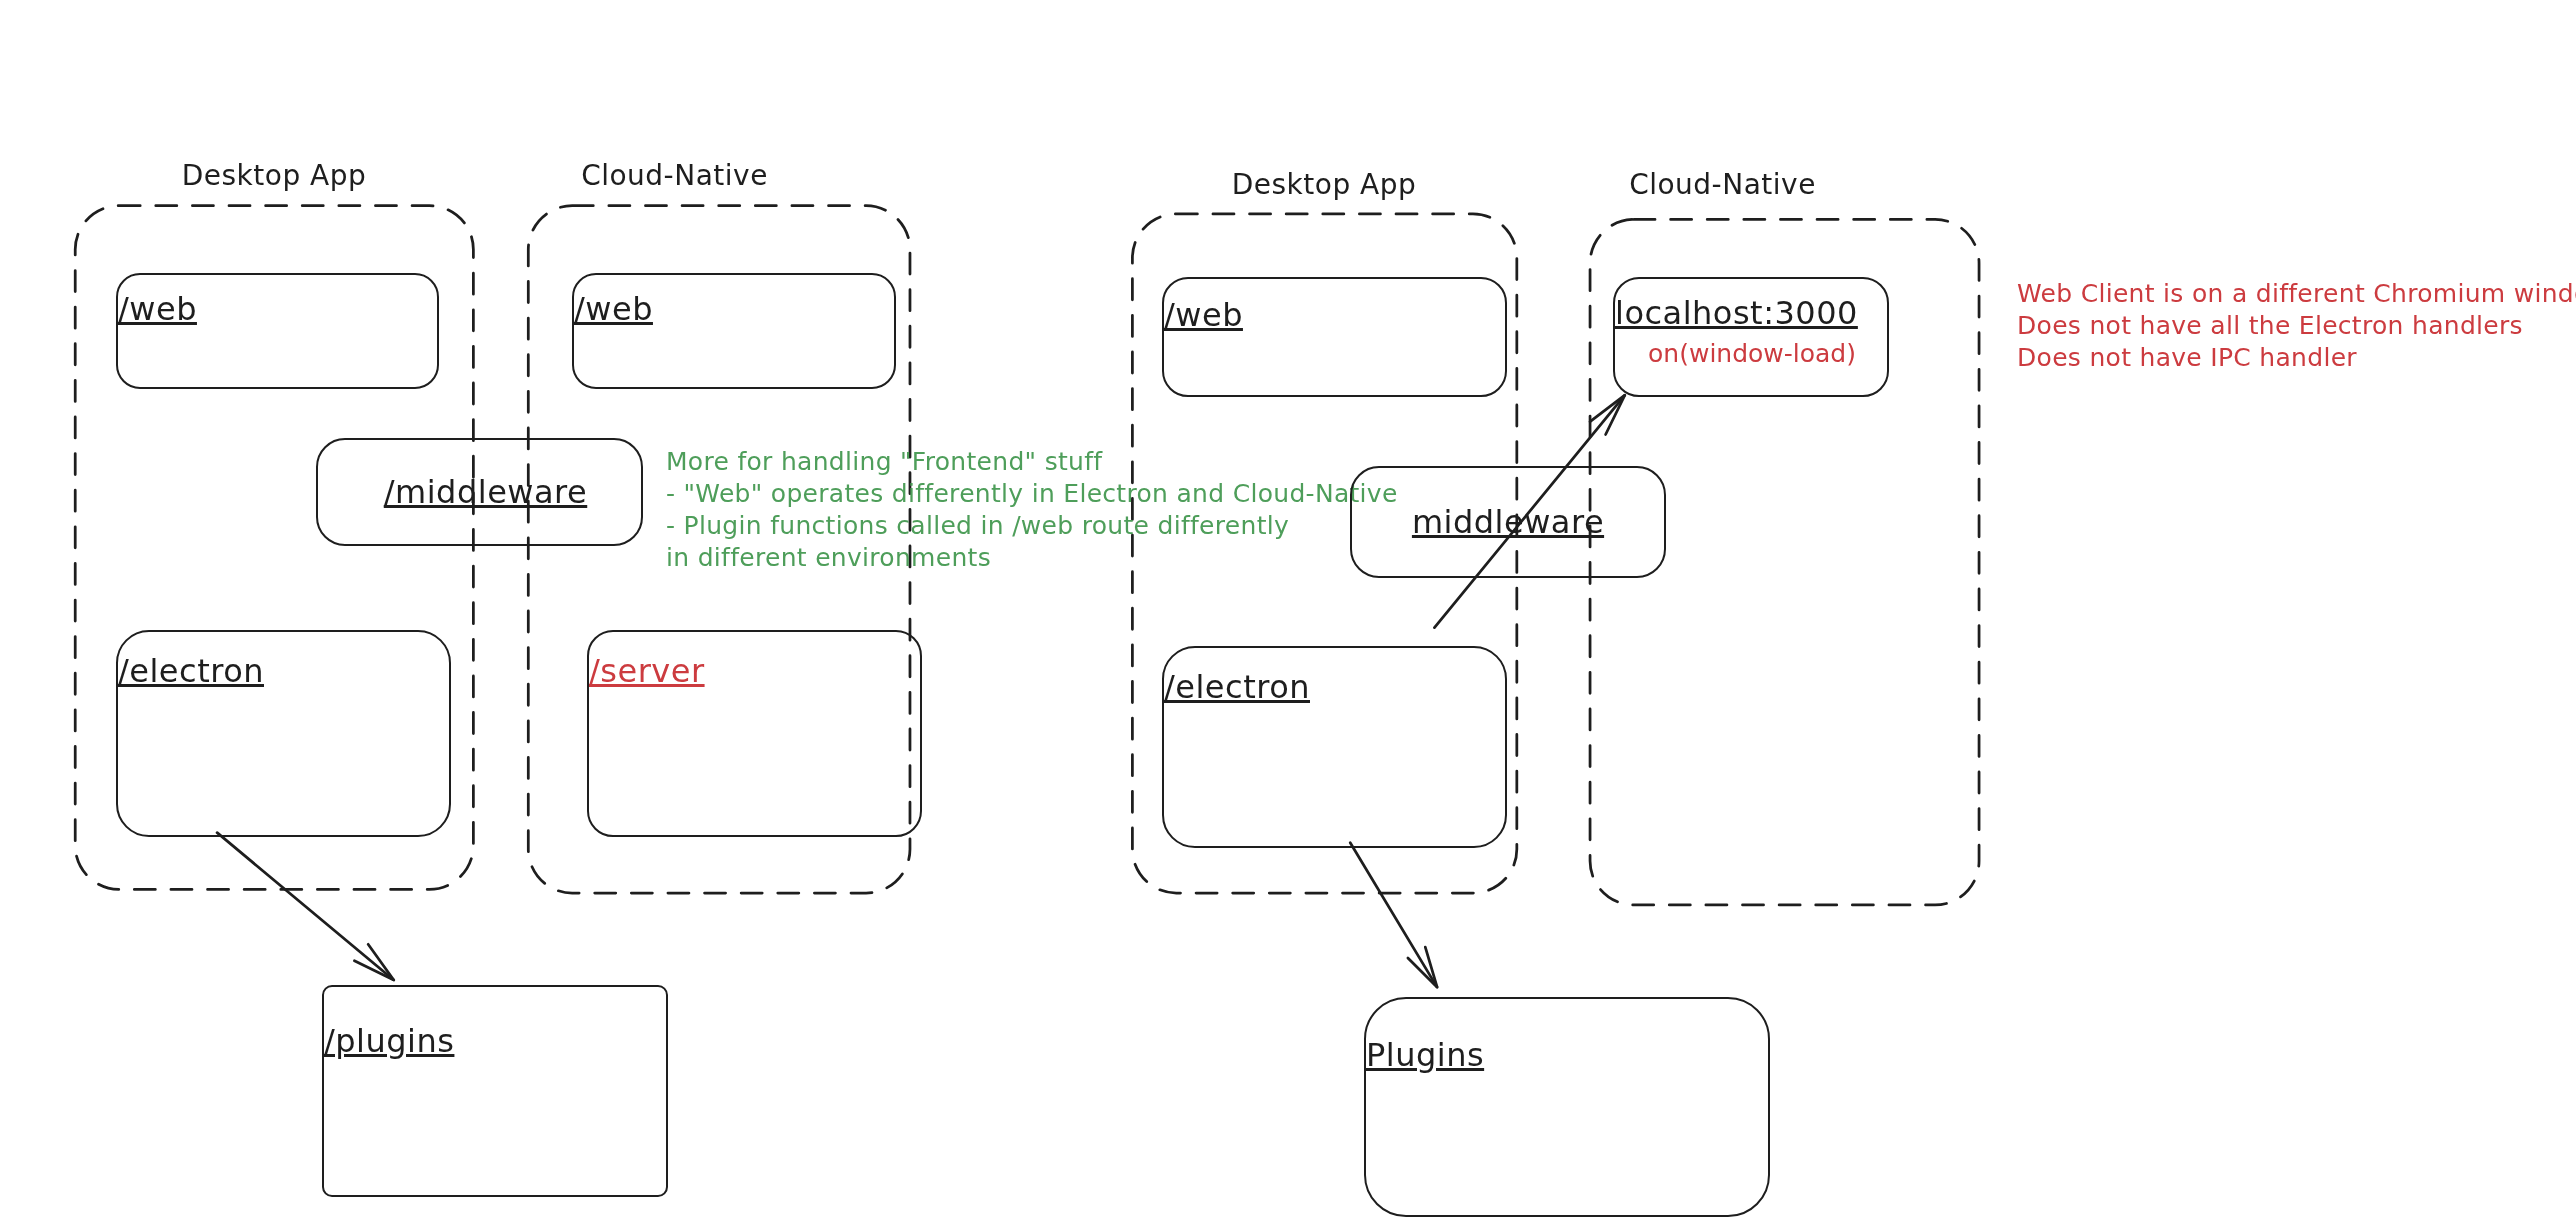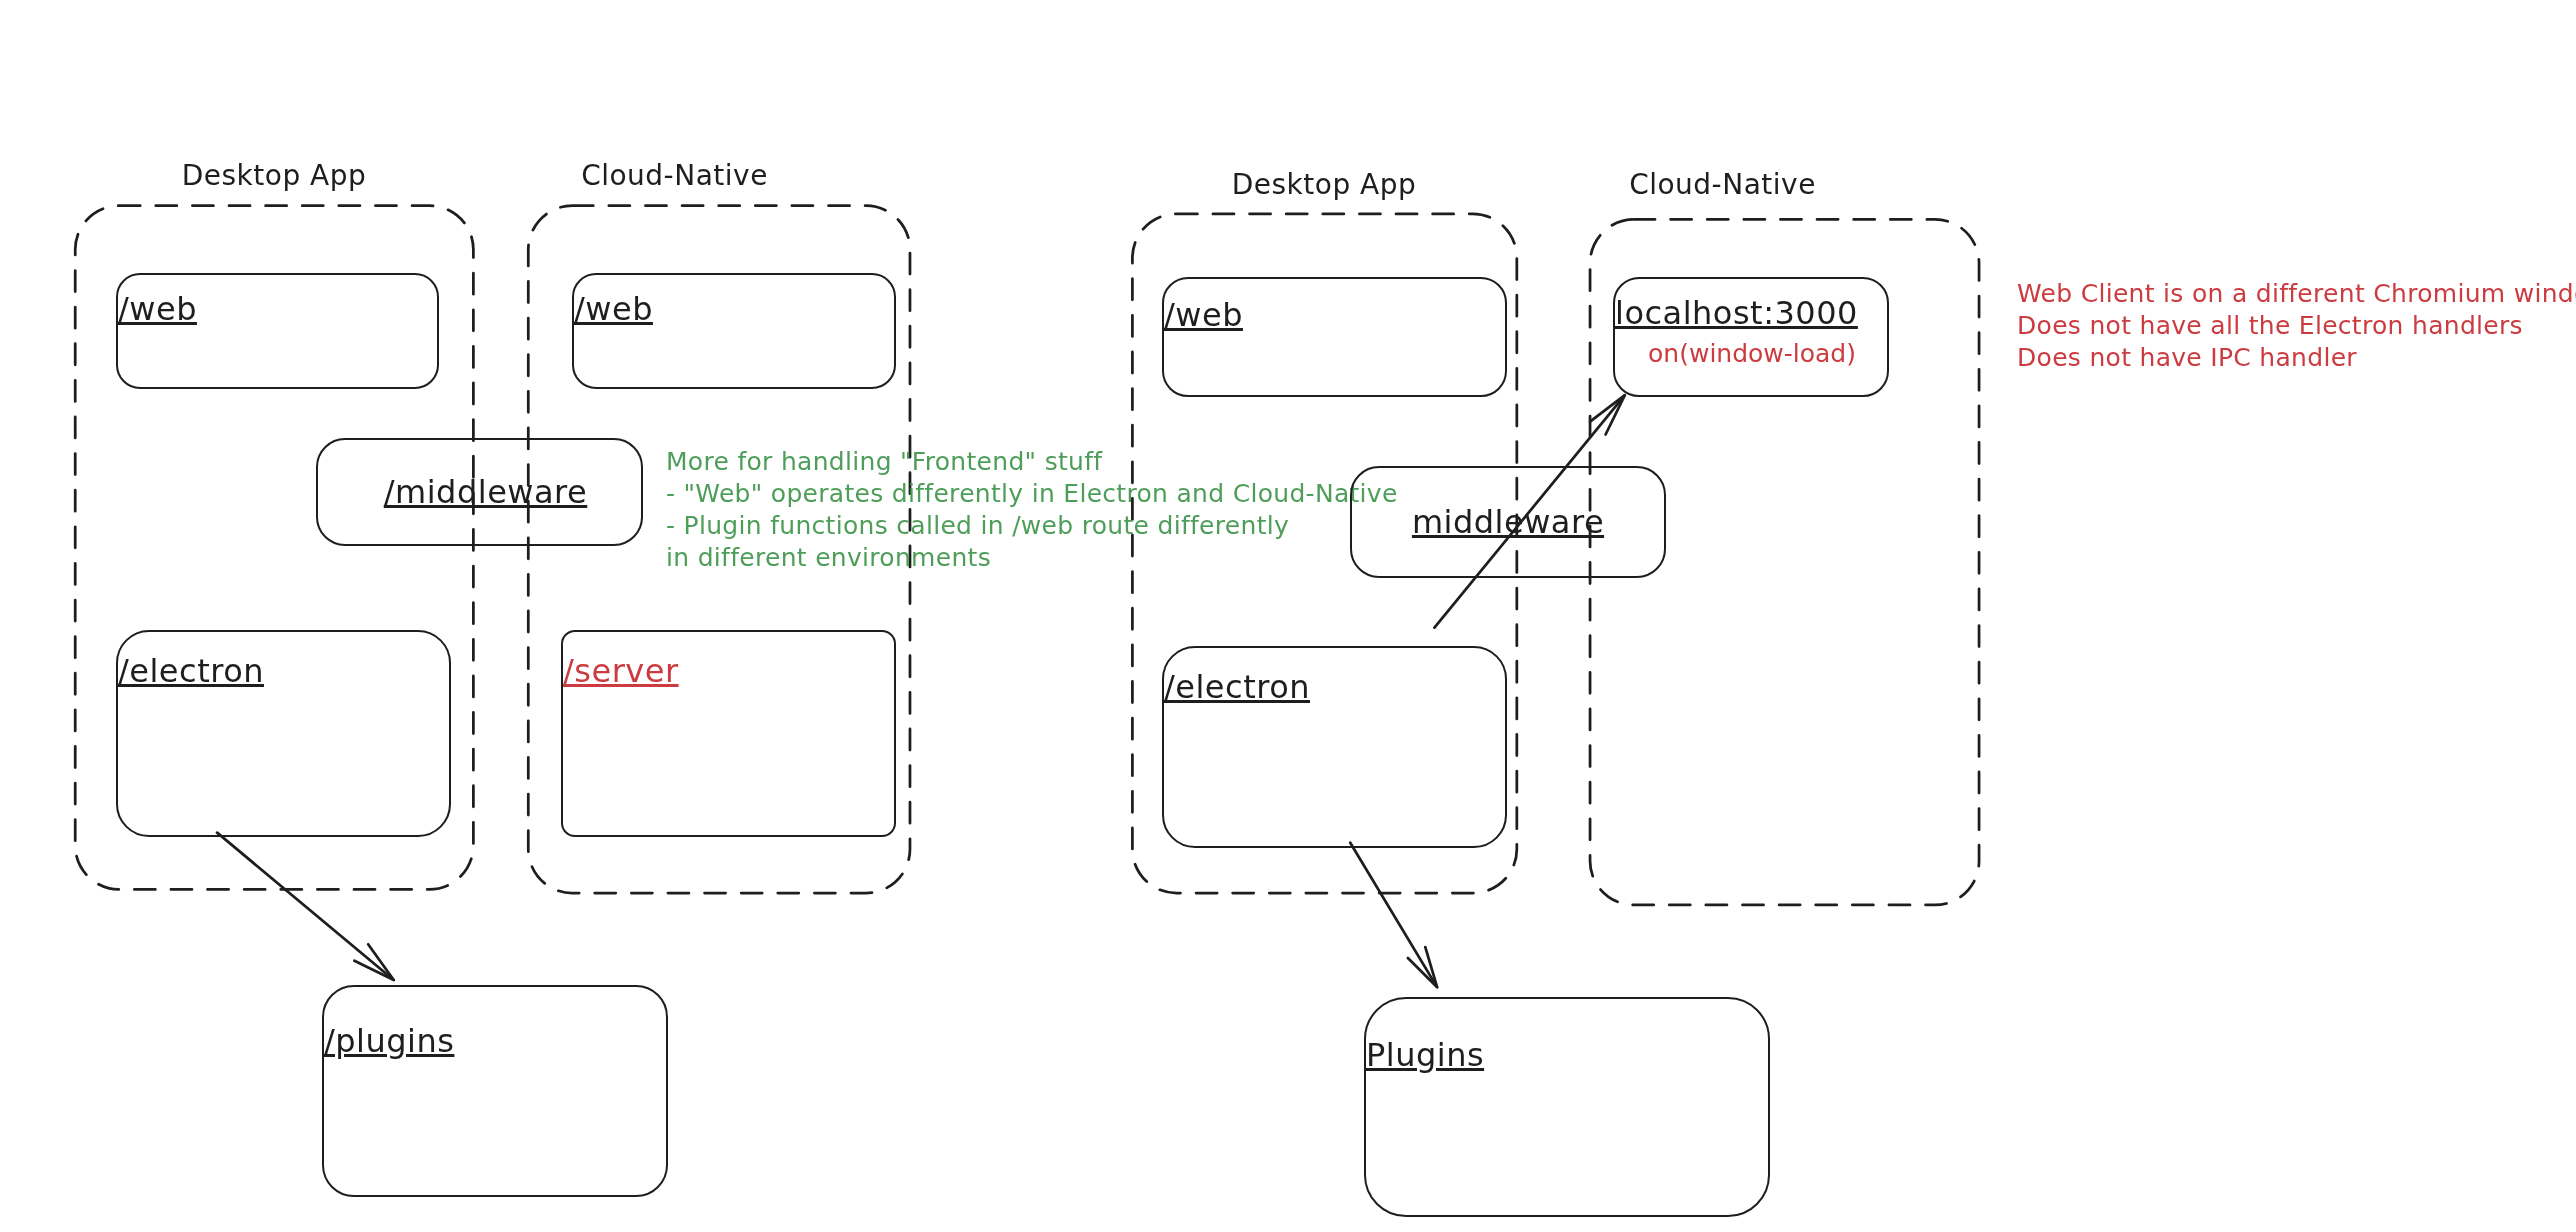--- a/index.html
+++ b/index.html
@@ -105,25 +105,25 @@
     <div>More for handling "Frontend" stuff</div>
     <div>- "Web" operates differently in Electron and Cloud-Native</div>
     <div>- Plugin functions called in /web route differently</div>
     <div>in different environments</div>
   </div>
 
   <div class="node" style="left:116px; top:590px; width:335px; height:207px; border-radius:33px;">
     <span class="node-label" style="margin-top:20px;">/electron</span>
   </div>
 
-  <div class="node" style="left:561px; top:590px; width:335px; height:207px; border-radius:14px;">
+  <div class="node" style="left:587px; top:590px; width:335px; height:207px; border-radius:26px;">
     <span class="node-label red" style="margin-top:20px;">/server</span>
   </div>
 
-  <div class="node" style="left:322px; top:945px; width:346px; height:212px; border-radius:32px;">
+  <div class="node" style="left:322px; top:945px; width:346px; height:212px; border-radius:10px;">
     <span class="node-label" style="margin-top:35px;">/plugins</span>
   </div>
 
   <div class="ctr-label" style="left:1132px; top:128px; width:384px;">Desktop App</div>
   <div class="ctr-label" style="left:1590px; top:128px; width:265px;">Cloud-Native</div>
 
   <div class="node" style="left:1162px; top:237px; width:345px; height:120px; border-radius:26px;">
     <span class="node-label" style="margin-top:16.5px;">/web</span>
   </div>
 

